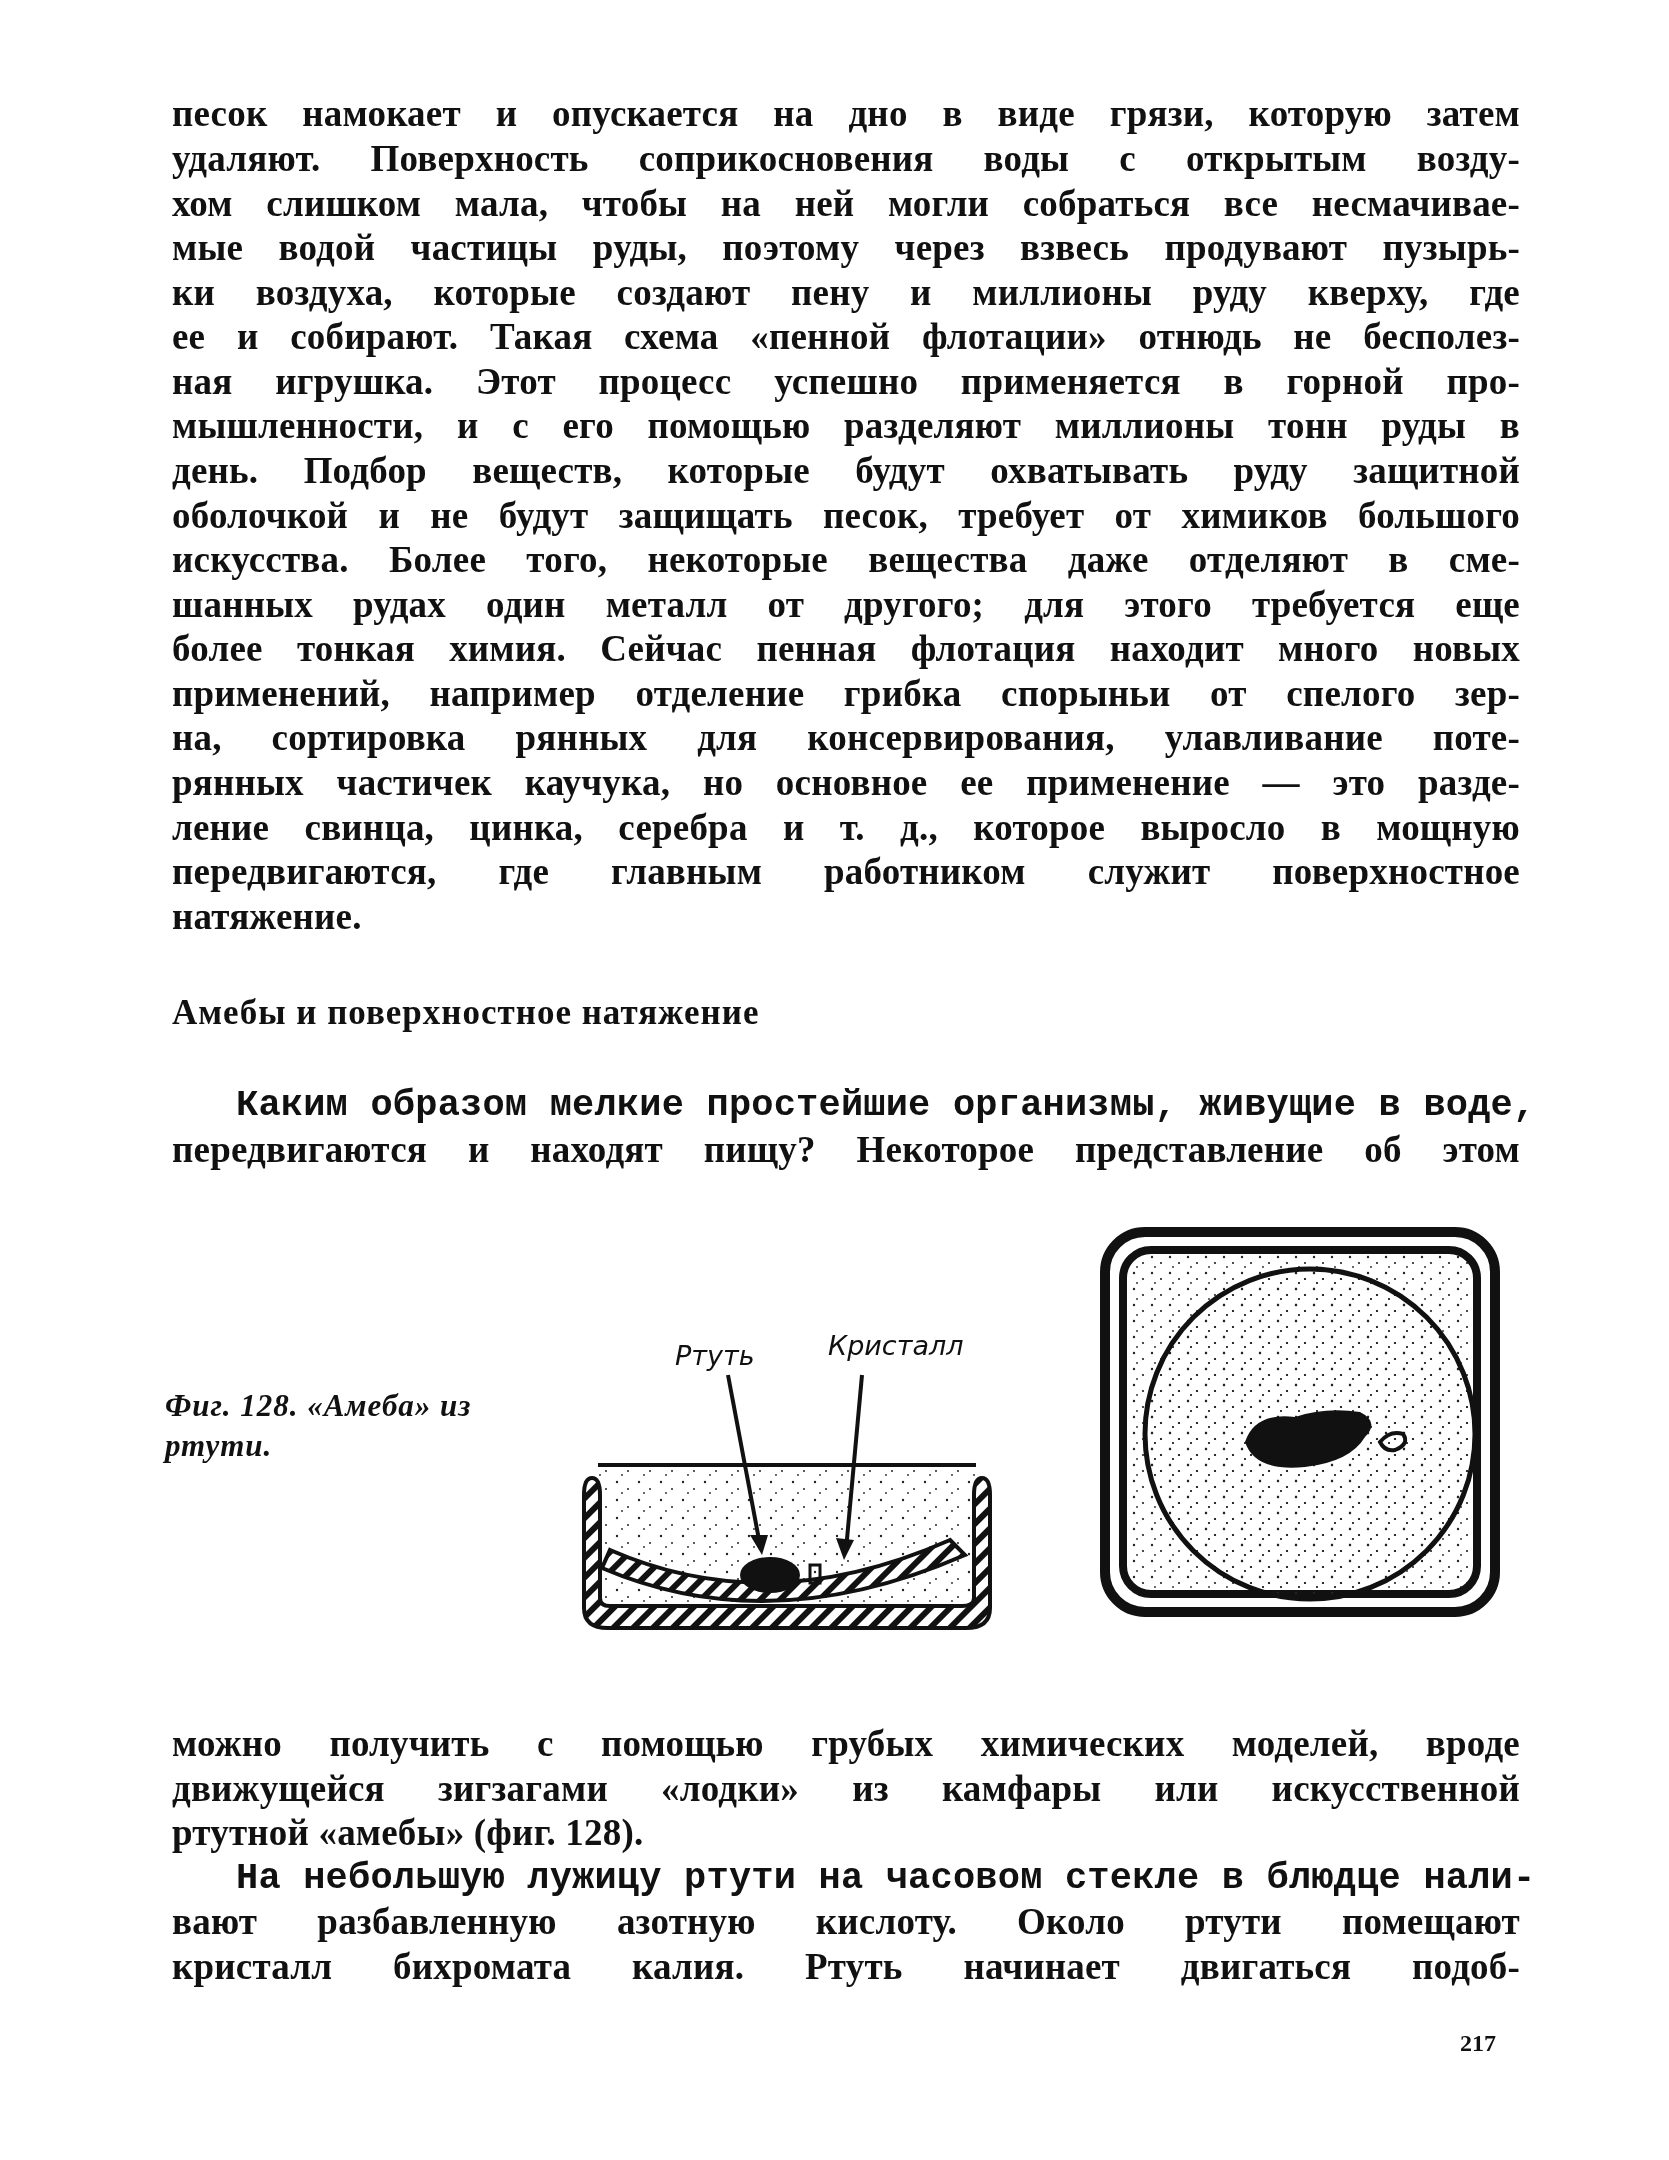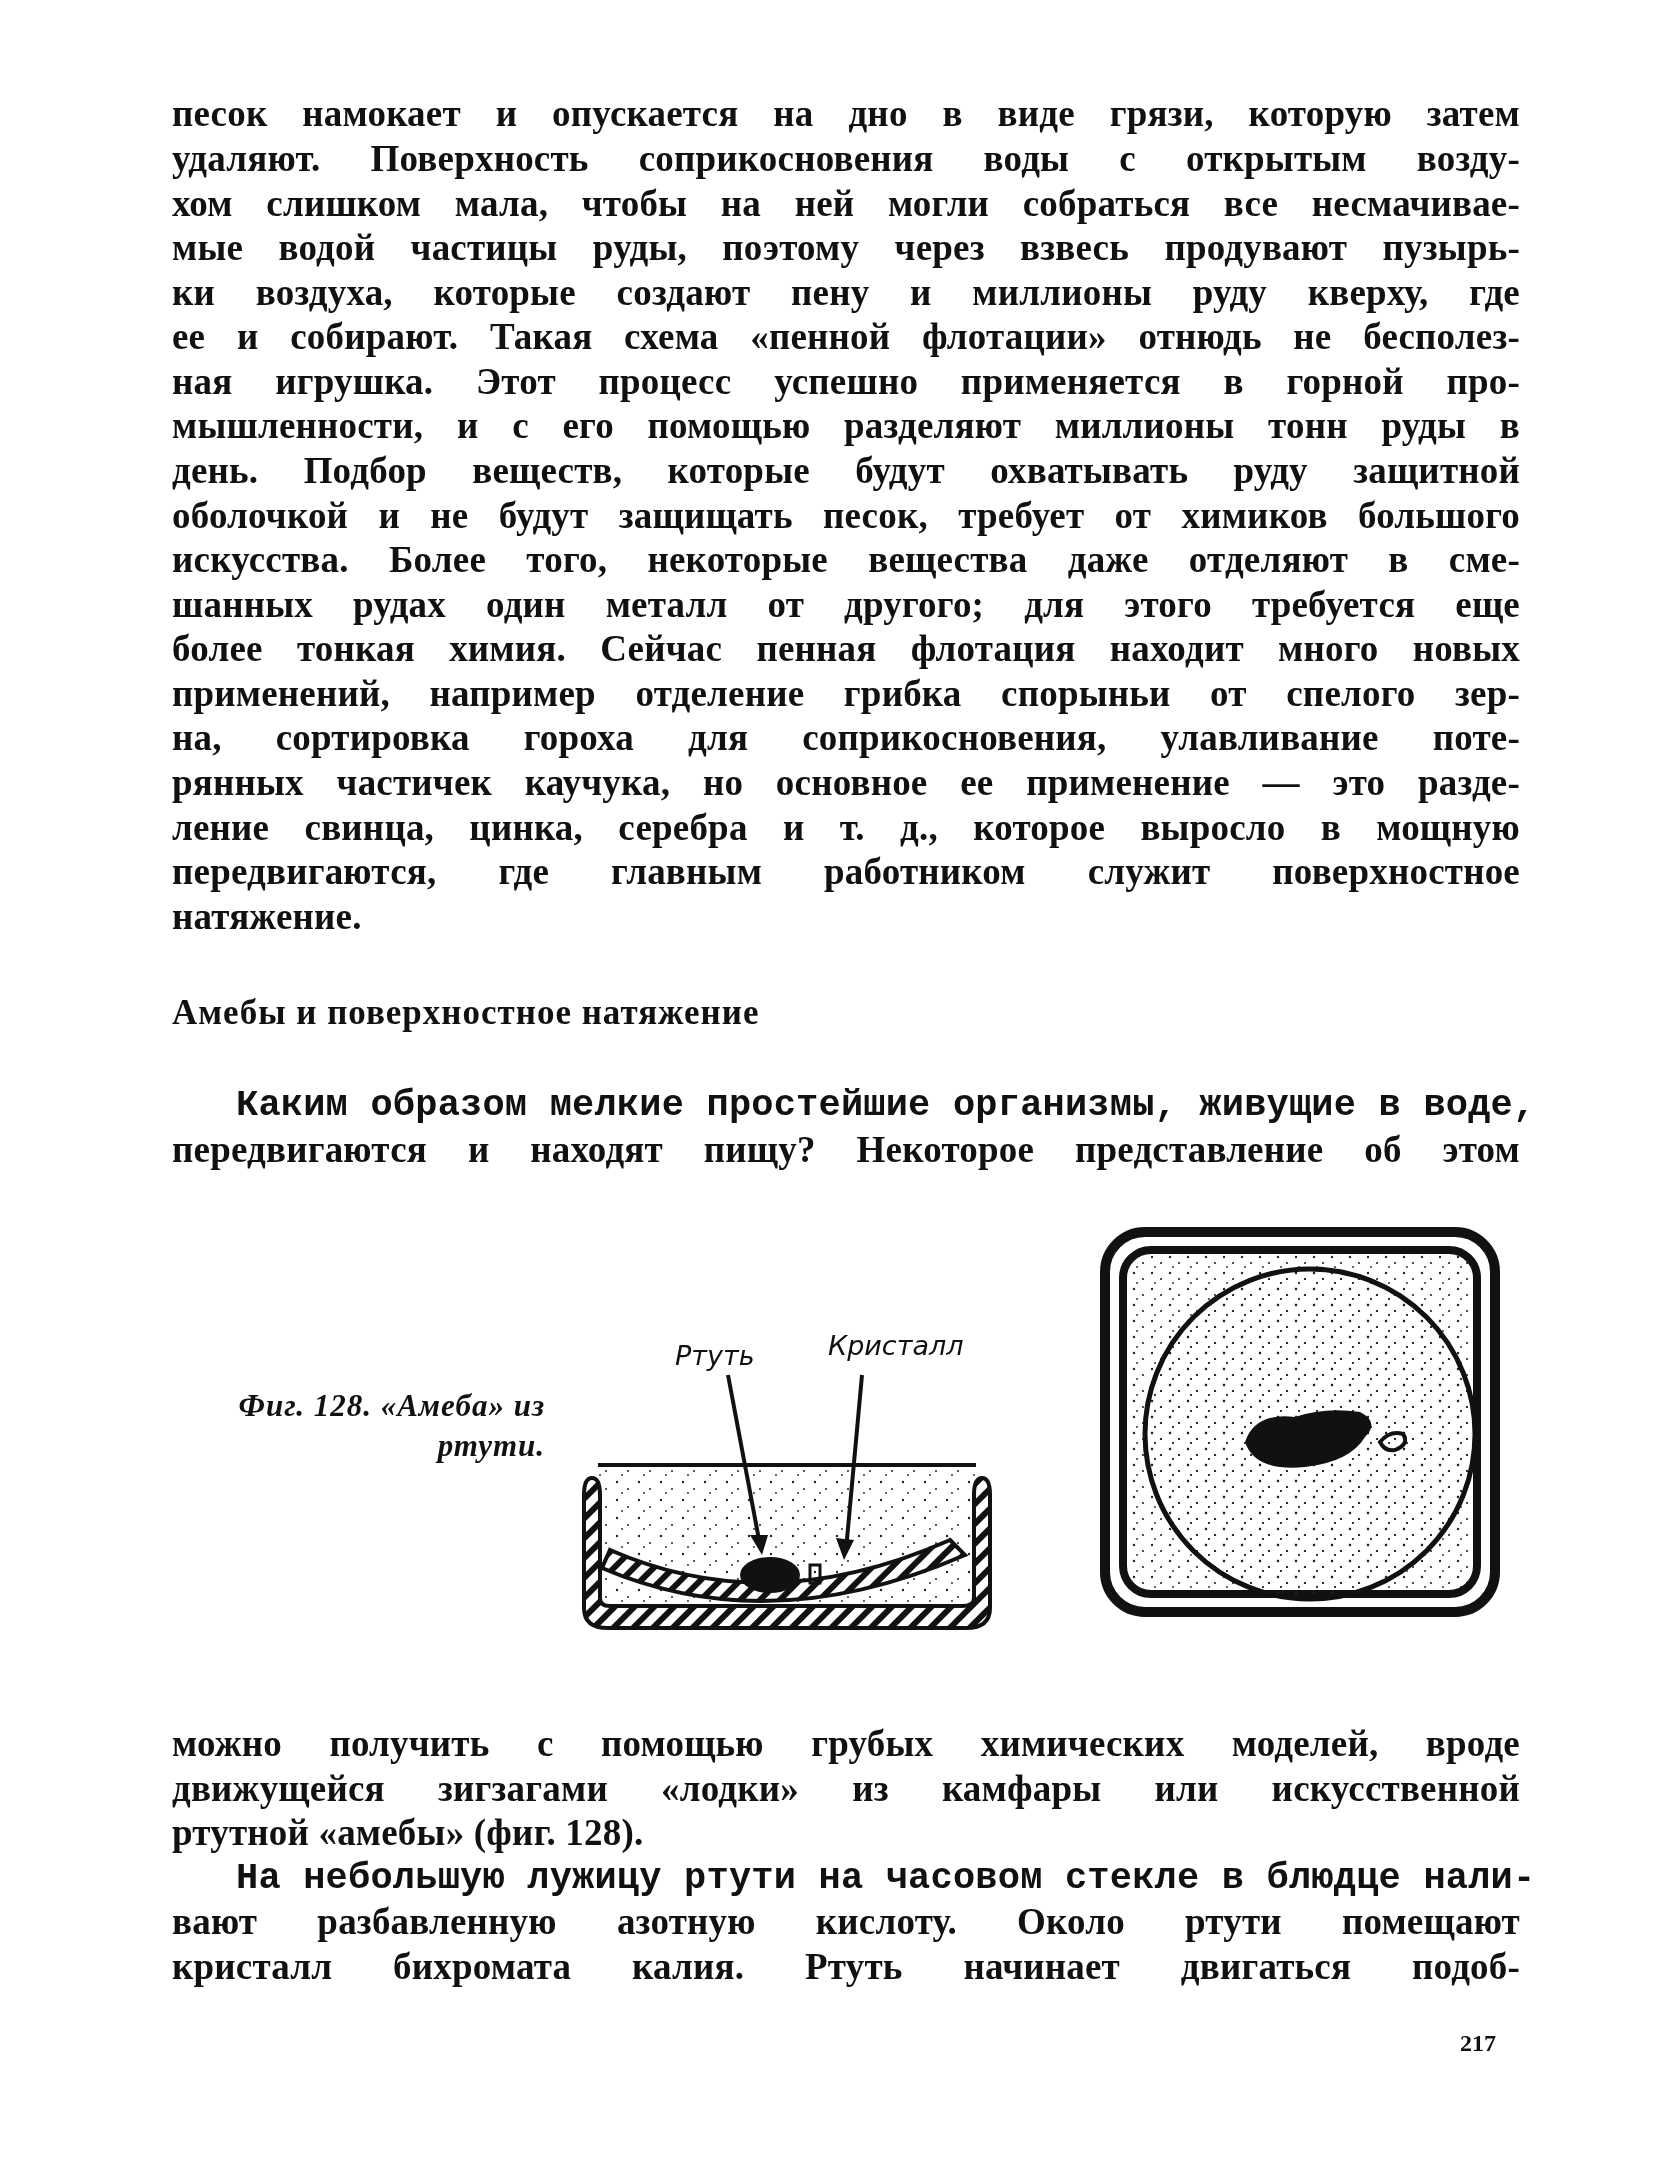--- a/index.html
+++ b/index.html
@@ -14,21 +14,21 @@
     font-weight: bold; letter-spacing: 0.2px;
   }
   .line.last { text-align-last: left; }
   .line.indent { padding-left: 64px; width: 1284px; font-family: Liberation Mono, monospace; }
   .heading {
     position: absolute; left: 172px; top: 993px;
     font-size: 35px; font-weight: bold; letter-spacing: 1px; text-align: right;
   }
   .caption {
     position: absolute; left: 165px; top: 1386px; width: 380px;
-    font-size: 31px; font-style: italic; font-weight: bold; text-align: right; line-height: 40px;
+    font-size: 31px; font-style: italic; font-weight: bold; text-align: left; line-height: 40px;
     letter-spacing: 1px;
   }
   .fig-label { position: absolute; font-style: italic; font-size: 27px; font-family: "DejaVu Sans", sans-serif; }
   .page-num { position: absolute; left: 1460px; top: 2030px; font-size: 24px; font-weight: bold; }
   svg { position: absolute; }
 </style>
 </head>
 <body>
 
 <div>
@@ -41,21 +41,21 @@
     <div class="line" style="top:271px">ки воздуха, которые создают пену и миллионы руду кверху, где</div>
     <div class="line" style="top:315px">ее и собирают. Такая схема «пенной флотации» отнюдь не бесполез-</div>
     <div class="line" style="top:360px">ная игрушка. Этот процесс успешно применяется в горной про-</div>
     <div class="line" style="top:404px">мышленности, и с его помощью разделяют миллионы тонн руды в</div>
     <div class="line" style="top:449px">день. Подбор веществ, которые будут охватывать руду защитной</div>
     <div class="line" style="top:494px">оболочкой и не будут защищать песок, требует от химиков большого</div>
     <div class="line" style="top:538px">искусства. Более того, некоторые вещества даже отделяют в сме-</div>
     <div class="line" style="top:583px">шанных рудах один металл от другого; для этого требуется еще</div>
     <div class="line" style="top:627px">более тонкая химия. Сейчас пенная флотация находит много новых</div>
     <div class="line" style="top:672px">применений, например отделение грибка спорыньи от спелого зер-</div>
-    <div class="line" style="top:716px">на, сортировка гороха для соприкосновения, улавливание поте-</div>
+    <div class="line" style="top:716px">на, сортировка рянных для консервирования, улавливание поте-</div>
     <div class="line" style="top:761px">рянных частичек каучука, но основное ее применение — это разде-</div>
     <div class="line" style="top:806px">ление свинца, цинка, серебра и т. д., которое выросло в мощную</div>
     <div class="line" style="top:850px">передвигаются, где главным работником служит поверхностное</div>
     <div class="line last" style="top:895px">натяжение.</div>
   </div>
 
   <div class="heading">Амебы и поверхностное натяжение</div>
 
   <div>
     <div class="line indent" style="top:1083px">Каким образом мелкие простейшие организмы, живущие в воде,</div>

